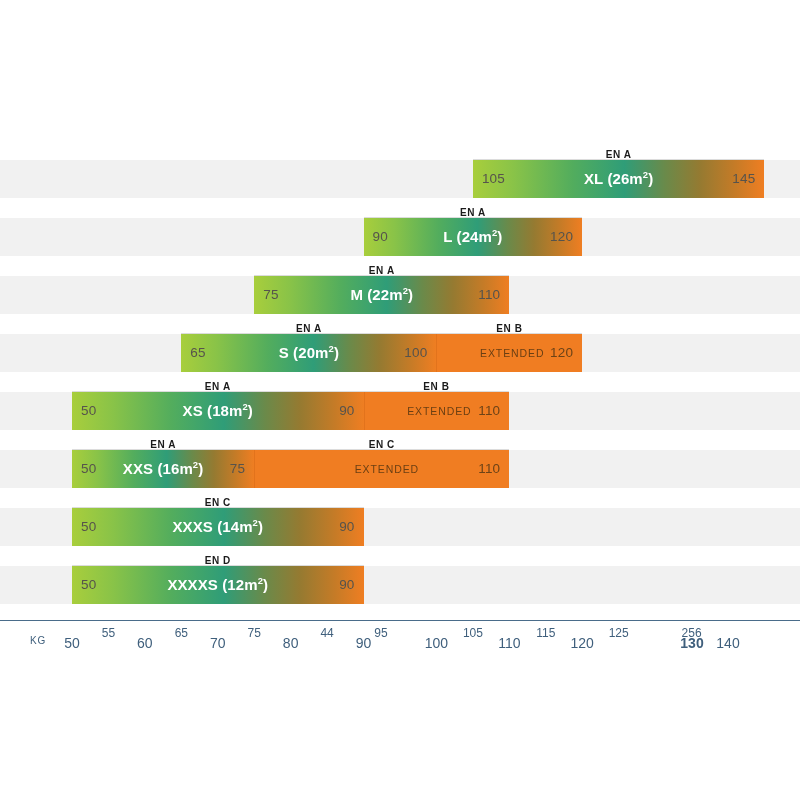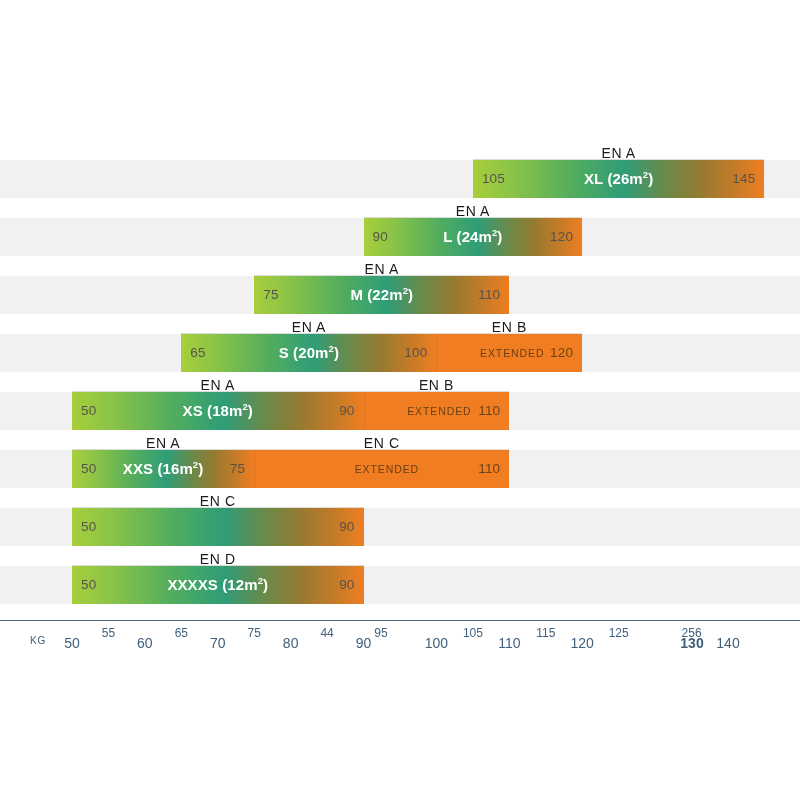--- a/index.html
+++ b/index.html
@@ -107,22 +107,22 @@
 
   
   .en-cap {
     position: absolute;
     height: 16px;
     text-align: center;
     border-bottom: 1px solid #dcdcdc;
   }
   .en-cap span {
     display: inline-block;
-    font-size: 14px;
-    font-weight: normal;
+    font-size: 10px;
+    font-weight: bold;
     color: #1b1b1b;
     letter-spacing: 0.6px;
     line-height: 13px;
     white-space: nowrap;
   }
 
   
   #axis {
     position: absolute;
     left: 0;
@@ -209,20 +209,21 @@
       <div class="bar-ext" style="left: 182.225px; width: 255.115px;"></div>
       <div class="ext-label" style="left: 314.885px;">EXTENDED</div>
       <div class="val right onorange">110</div>
     </div>
     <div class="en-cap" style="left: 72px; width: 182.225px; top: 434px;"><span>EN A</span></div>
     <div class="en-cap" style="left: 254.225px; width: 255.115px; top: 434px;"><span>EN C</span></div>
     <div class="row" style="top: 508px;"></div>
     <div class="bar" style="left: 72px; width: 291.56px; top: 508px;">
       <div class="bar-main" style="width: 291.56px;"></div>
       <div class="val left">50</div>
+      <div class="size-label" style="left: 145.78px;">XXXS (14m<sup>2</sup>)</div>
       <div class="val" style="right: 9px;">90</div>
     </div>
     <div class="en-cap" style="left: 72px; width: 291.56px; top: 492px;"><span>EN C</span></div>
     <div class="row" style="top: 566px;"></div>
     <div class="bar" style="left: 72px; width: 291.56px; top: 566px;">
       <div class="bar-main" style="width: 291.56px;"></div>
       <div class="val left">50</div>
       <div class="size-label" style="left: 145.78px;">XXXXS (12m<sup>2</sup>)</div>
       <div class="val" style="right: 9px;">90</div>
     </div>

